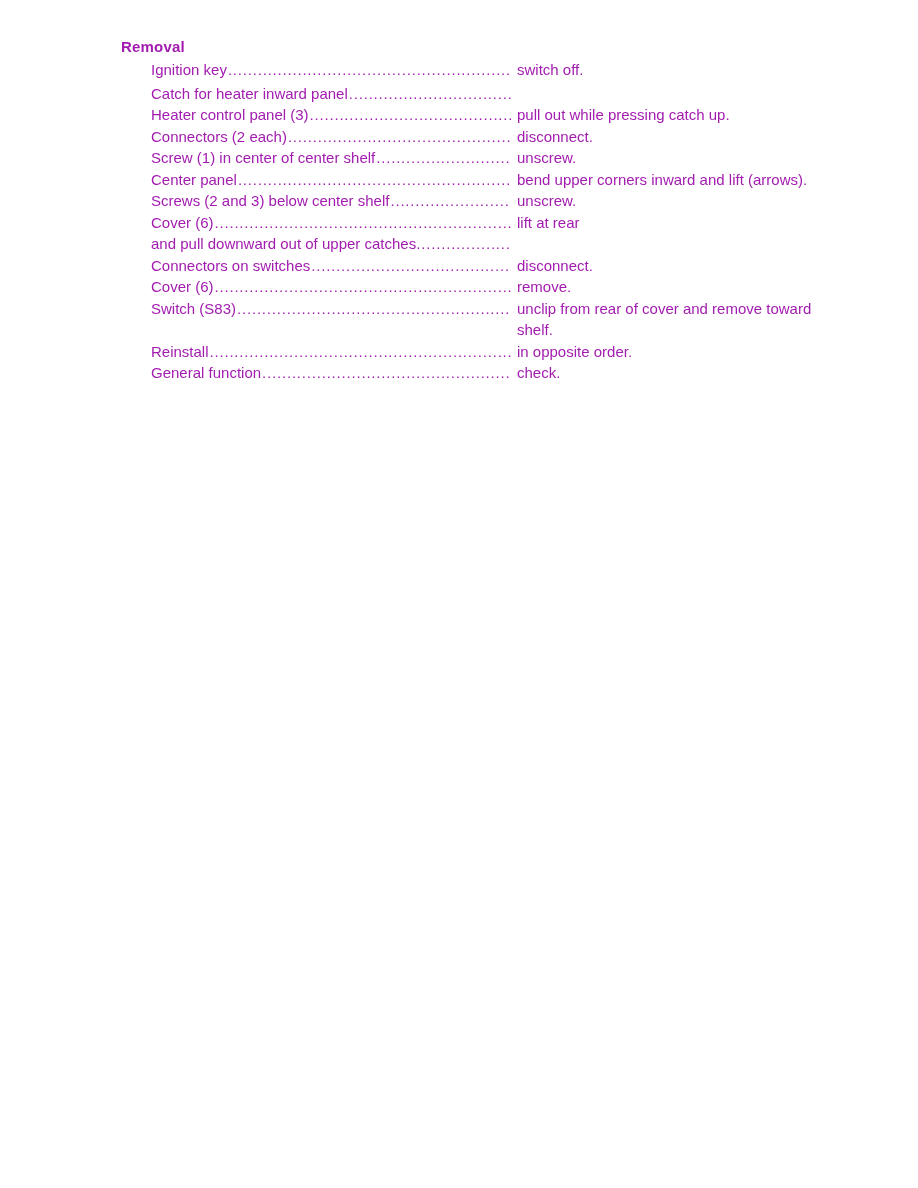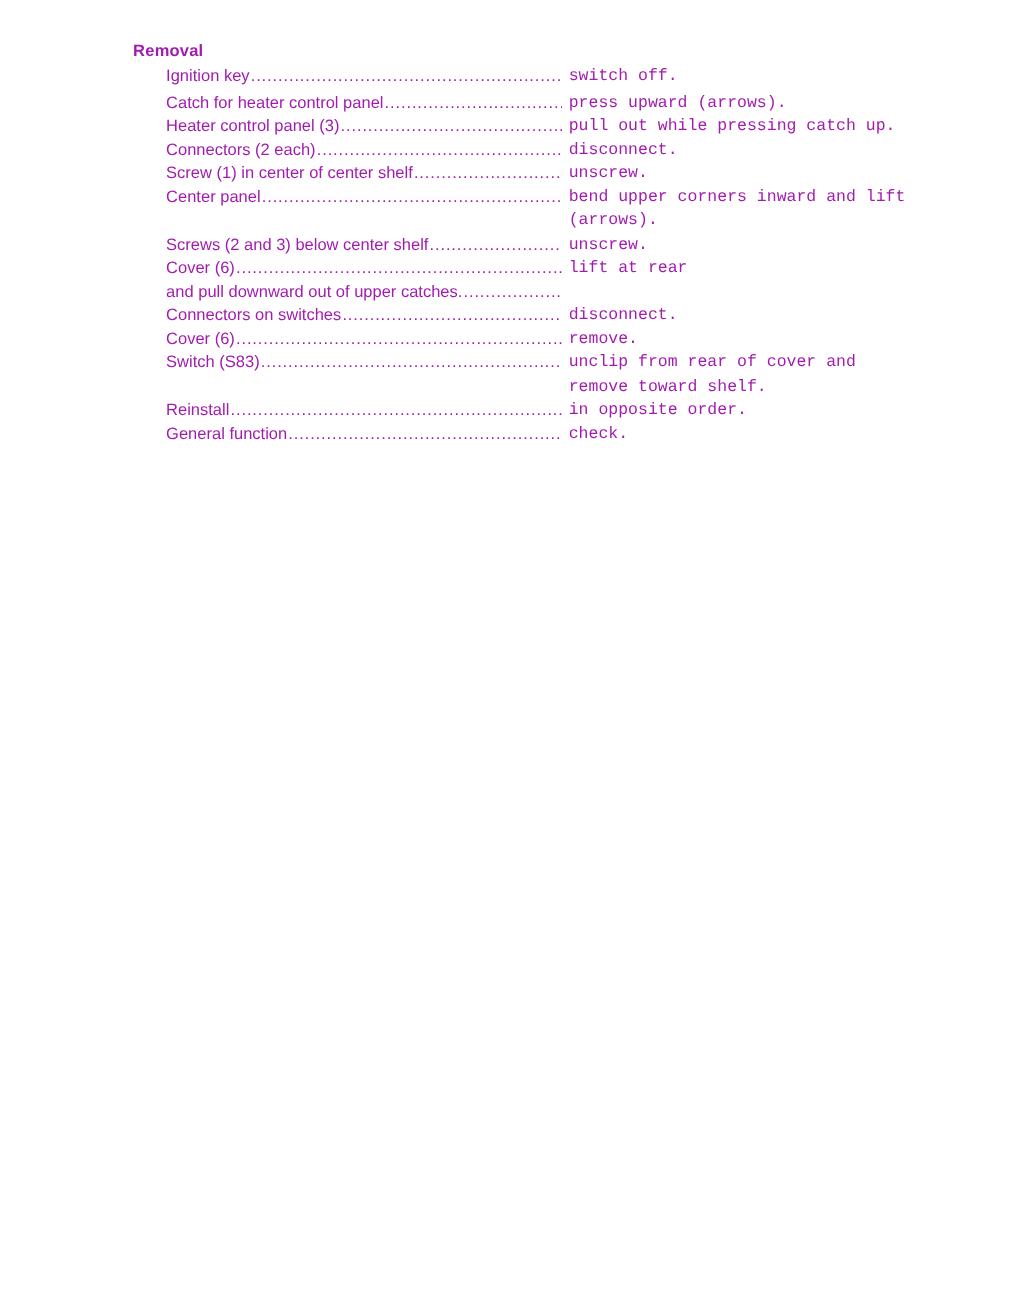--- a/index.html
+++ b/index.html
@@ -64,44 +64,42 @@
     overflow: hidden;
     white-space: nowrap;
     letter-spacing: 0.8px;
     padding-left: 1px;
   }
 
   .action {
     flex: none;
     width: 330px;
     padding-left: 6px;
-    font-family: Liberation Mono, monospace;
   }
 </style>
 </head>
 <body>
 
 <div class="page">
   <div class="content">
     <div class="heading">Removal</div>
     <div id="rows">
   <div class="row">
     <div class="left">
       <span class="label">Ignition key</span>
       <span class="leader">........................................................................................................................</span>
     </div>
     <div class="action">switch off.</div>
   </div>
 
   <div class="row">
     <div class="left">
-      <span class="label">Catch for heater control panel</span>
+      <span class="label">Catch for heater inward panel</span>
       <span class="leader">........................................................................................................................</span>
     </div>
-    <div class="action">press upward (arrows).</div>
   </div>
 
   <div class="row">
     <div class="left">
       <span class="label">Heater control panel (3)</span>
       <span class="leader">........................................................................................................................</span>
     </div>
     <div class="action">pull out while pressing catch up.</div>
   </div>
 

